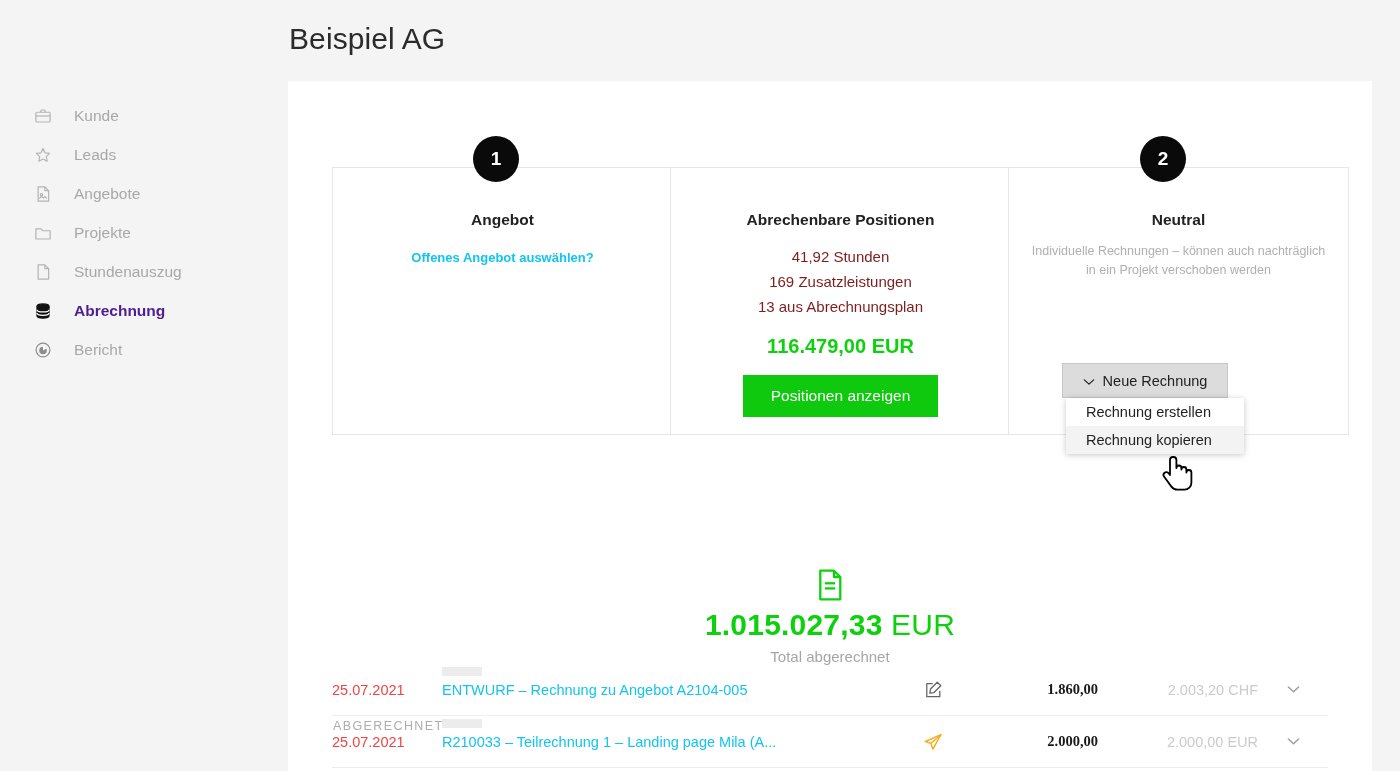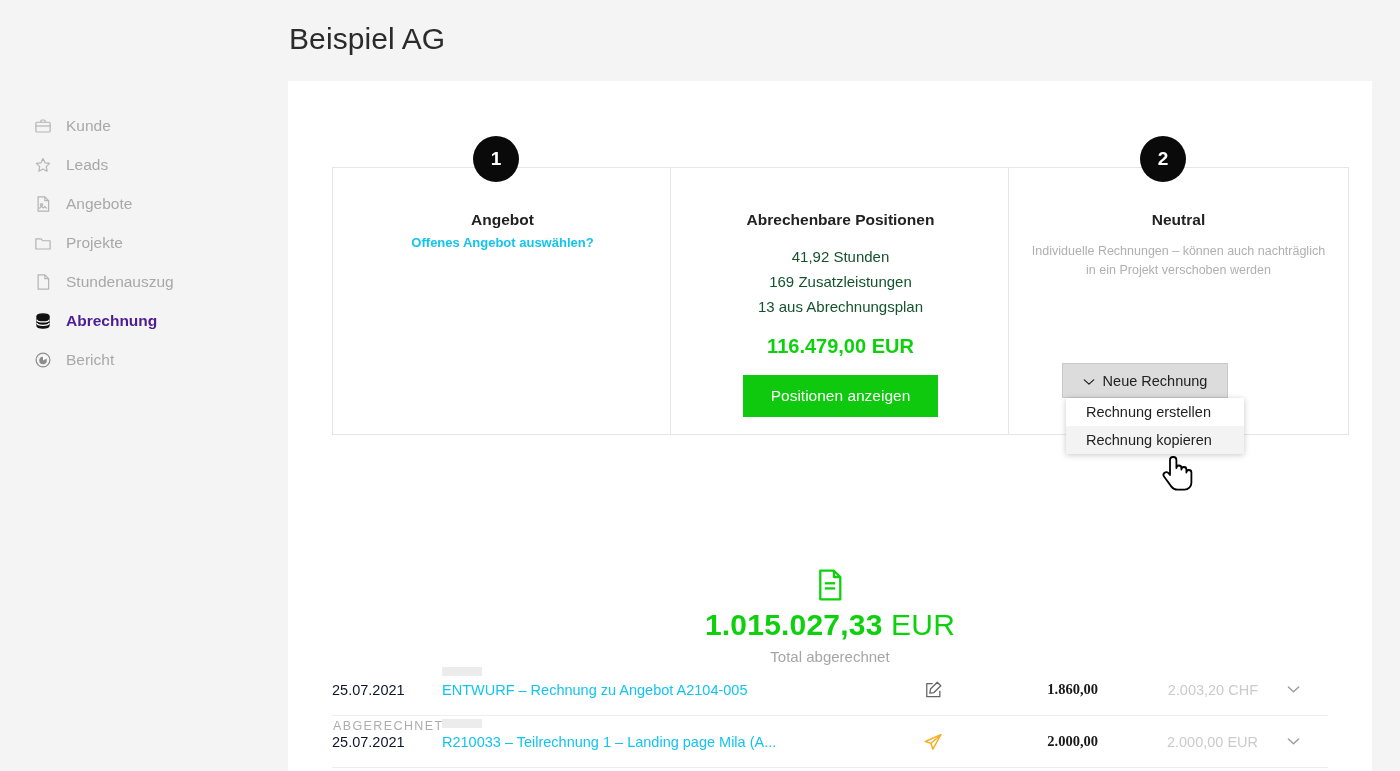--- a/index.html
+++ b/index.html
@@ -11,21 +11,21 @@
   }
   #app { position: relative; width: 1400px; height: 771px; }
 
   
   .sidebar {
     position: absolute; left: 0; top: 0; width: 288px; height: 771px;
     background: #f4f4f4;
   }
   .nav { position: absolute; left: 34px; top: 96px; width: 230px; }
   .nav-item {
-    display: flex; align-items: flex-end; height: 39px; gap: 14px;
+    display: flex; align-items: center; height: 39px; gap: 22px;
     color: #a8a8a8; font-size: 15.5px; cursor: pointer;
   }
   .nav-item.active { color: #4c1d95; font-weight: bold; }
   .nav-ico { width: 18px; height: 18px; display: flex; align-items: center; justify-content: center; flex: 0 0 18px; }
   .nav-ico svg { display: block; }
 
   
   .page-title {
     position: absolute; left: 289px; top: 22px;
     font-size: 30px; font-weight: 400; color: #2b2b2b; letter-spacing: .1px;
@@ -51,23 +51,23 @@
     border: 1px solid #e6e6e6; background: #fff;
     text-align: center;
   }
   #card-0 { left: 0; }
   #card-1 { left: 338px; }
   #card-2 { left: 676px; }
   .card-title {
     margin-top: 43px; font-size: 15.5px; font-weight: bold; color: #222;
   }
   .card-link {
-    margin-top: 6px; font-size: 13px; font-weight: bold; color: #13c4ef; cursor: pointer;
-  }
-  .card-sub { margin-top: 15px; font-size: 15px; color: #14532d; line-height: 25px; }
+    margin-top: 21px; font-size: 13px; font-weight: bold; color: #13c4ef; cursor: pointer;
+  }
+  .card-sub { margin-top: 15px; font-size: 15px; color: #7f1d1d; line-height: 25px; }
   .card-desc { margin-top: 13px; font-size: 12.5px; color: #b0b0b0; line-height: 19px; padding: 0 22px; }
   .card-amount { margin-top: 16px; font-size: 20px; font-weight: bold; color: #0ed10e; }
   .btn-green {
     display: inline-block; margin-top: 17px; background: #0ec90e; color: #fff;
     border: none; font-size: 15.5px; padding: 12px 28px; cursor: pointer;
     font-family: "Liberation Sans", sans-serif;
   }
 
   
   .badge {
@@ -107,21 +107,21 @@
   
   .list { position: absolute; left: 44px; top: 583px; width: 996px; }
   .row {
     position: relative; height: 52px; display: flex; align-items: center;
     border-bottom: 1px solid #eeeeee; font-size: 14.5px;
   }
   .row:first-child { border-top: none; }
   .skel {
     position: absolute; left: 110px; top: 3px; width: 40px; height: 9px; background: #ececec;
   }
-  .r-date { width: 110px; color: #0f172a; }
+  .r-date { width: 110px; color: #ef4444; }
   .r-title { flex: 1; color: #13c4ef; cursor: pointer; white-space: nowrap; overflow: hidden; }
   .r-icon { width: 90px; display: flex; justify-content: center; }
   .r-amt { width: 120px; text-align: right; color: #1a1a1a; font-weight: bold; font-family: Liberation Serif, serif; }
   .r-cur { width: 160px; text-align: right; color: #cbcbcb; }
   .r-chev { width: 70px; display: flex; justify-content: center; align-items: center; }
 </style>
 </head>
 <body>
 
 <div id="app">

